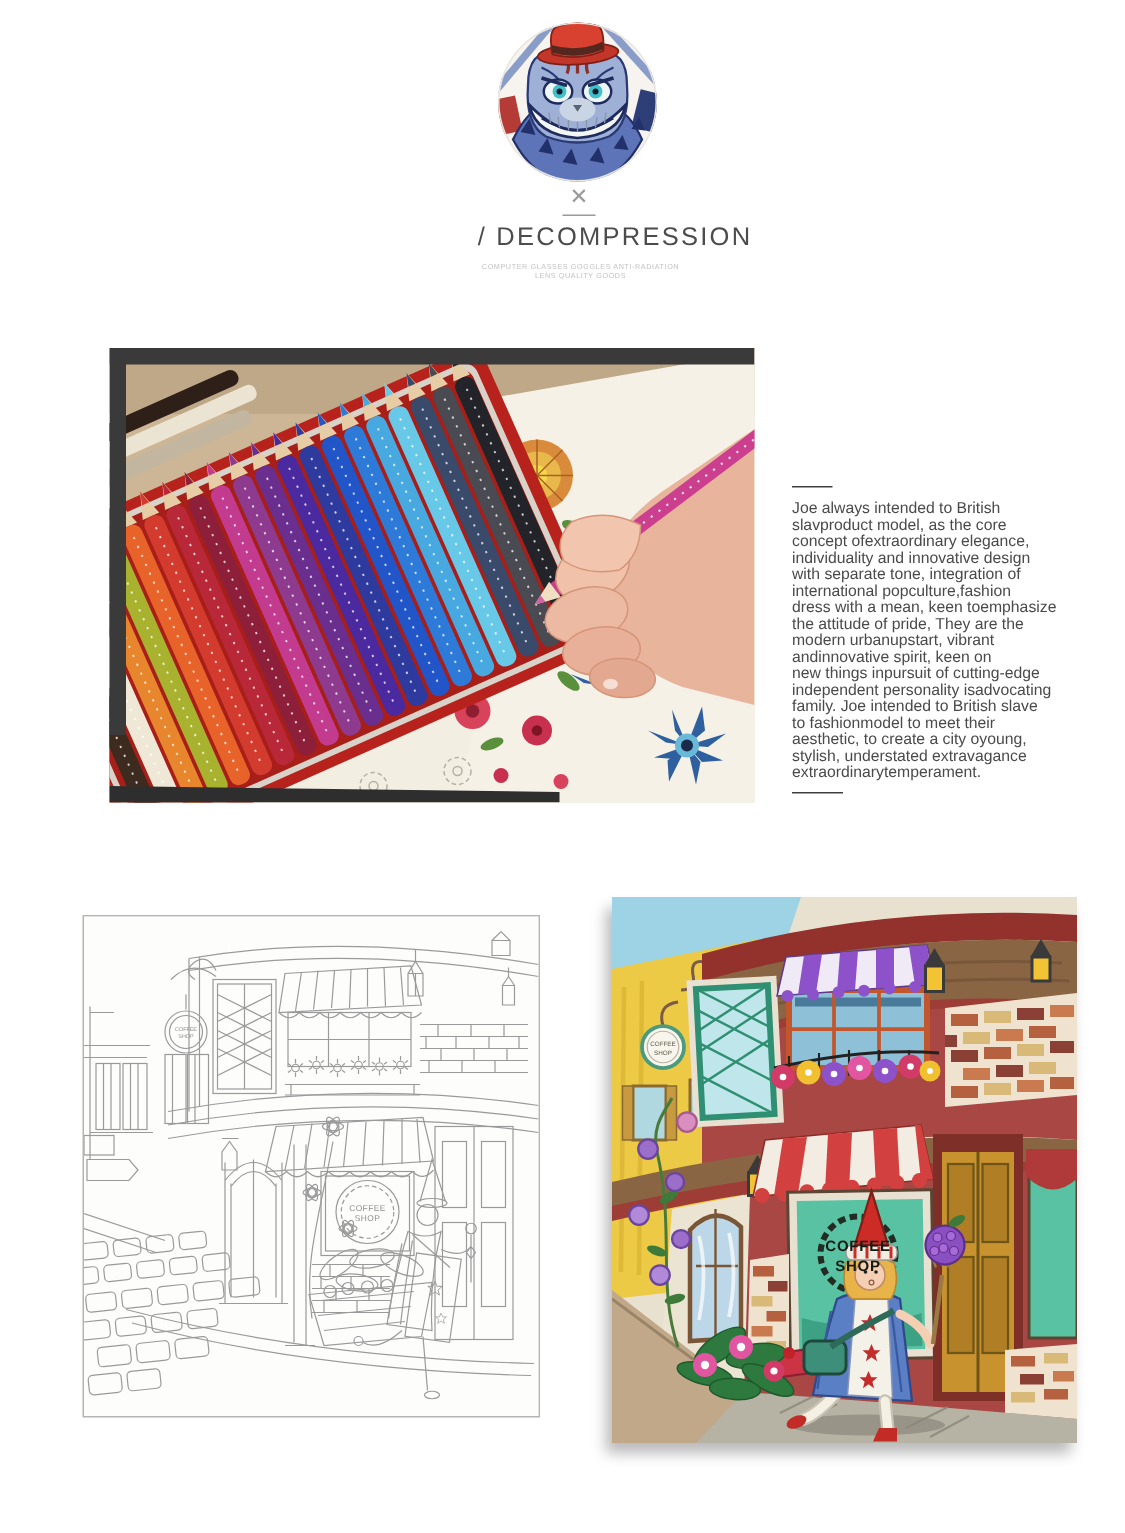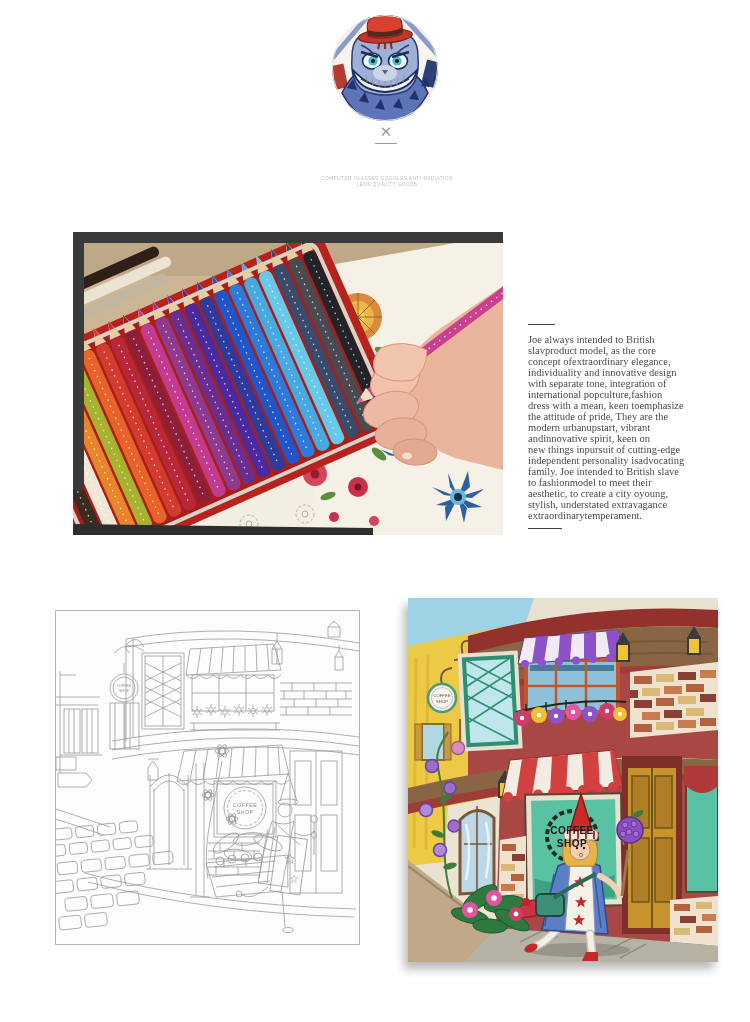--- a/index.html
+++ b/index.html
@@ -20,21 +20,21 @@
   .subtitle { left:267px; top:175px; width:240px; text-align:center;
               font-size:6px; line-height:8px; letter-spacing:.5px; color:#c2c2c2;
               transform:scale(.8); transform-origin:50% 0; }
 
   .main-photo { left:73px; top:232px; width:430px; height:303px; }
 
   .desc { left:528px; top:324px; width:190px; }
   .rule { height:1px; background:#3f3f3f; }
   .rule-top { width:27px; }
   .rule-bottom { width:34px; margin-top:7px; }
-  .desc p { margin:9px 0 0 0; font-family:Liberation Serif, serif; font-size:10.5px;
+  .desc p { margin:9px 0 0 0; font-family:Liberation Sans, sans-serif; font-size:10.5px;
             line-height:11px; color:#4a4a4a; white-space:pre-line; }
 
   .art-left { left:55px; top:610px; width:303px; height:333px; border:1px solid #b4b4b4;
               background:#fdfdfd; box-sizing:content-box; }
   .art-right { left:408px; top:598px; width:310px; height:364px;
                box-shadow:-4px 7px 9px rgba(0,0,0,.28); background:#efe9dd; }
 </style>
 </head>
 <body>
 
@@ -109,20 +109,21 @@
       </g>
       <circle cx="53" cy="53" r="52.5" fill="none" stroke="#e9e5de" stroke-width="1"></circle>
     </svg>
   </div>
 
   <div class="abs x-divider">
     <span class="glyph">✕</span>
     <div class="underline"></div>
   </div>
 
+  <h1 class="abs title" style="margin:0">/ DECOMPRESSION</h1>
 
   <div class="abs subtitle">
     <div>COMPUTER GLASSES GOGGLES ANTI-RADIATION</div>
     <div>LENS QUALITY GOODS</div>
   </div>
 
   <div class="abs main-photo">
     <svg viewBox="0 0 430 303" width="430" height="303">
       <rect width="430" height="303" fill="#cdb696"></rect>
       <rect width="430" height="44" fill="#bfa888"></rect>

